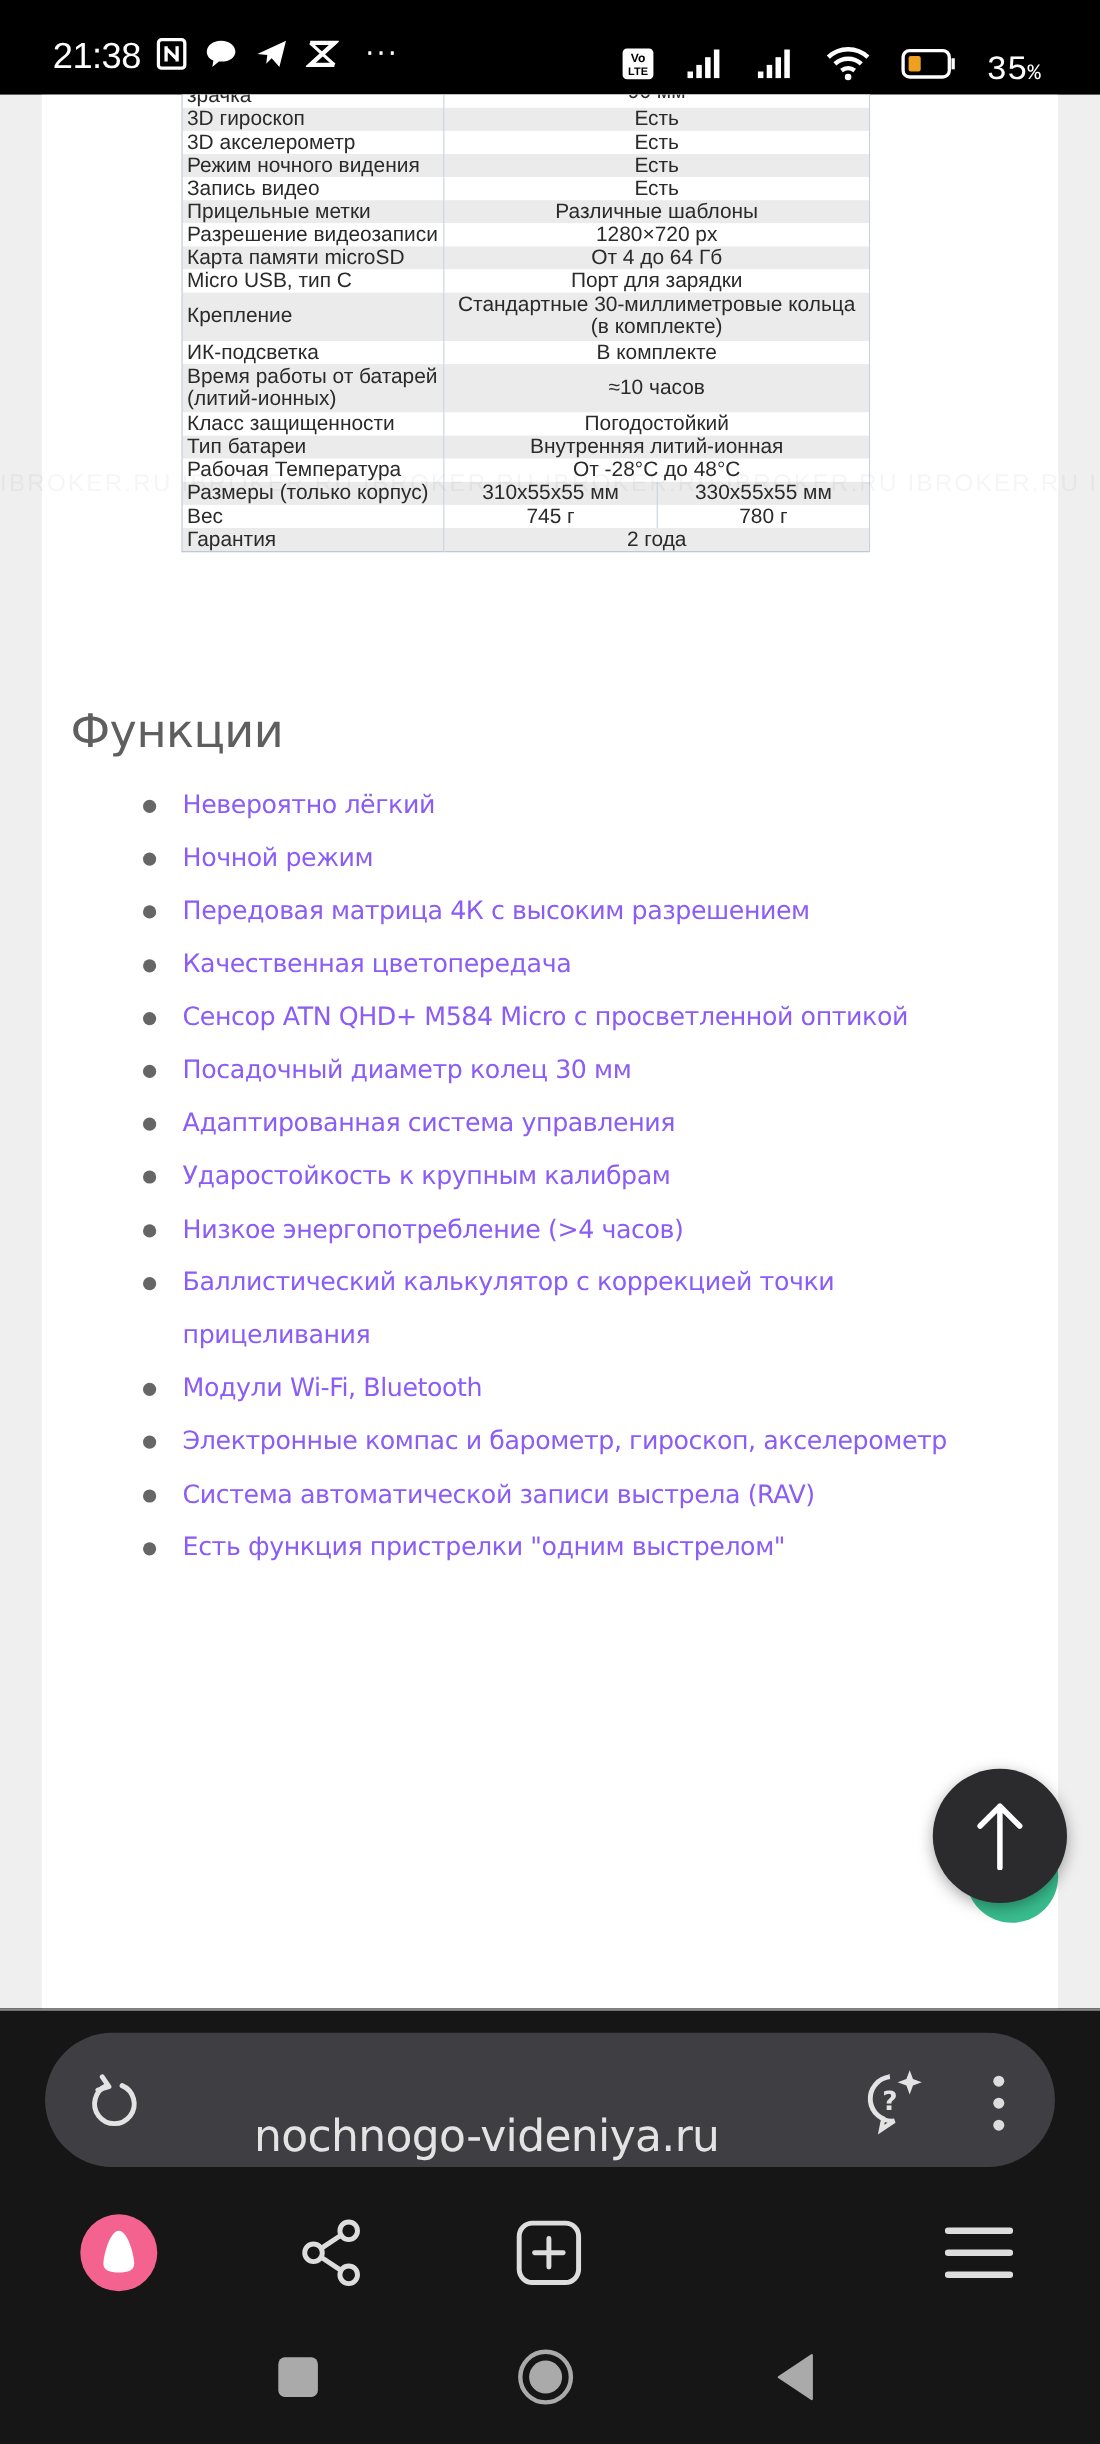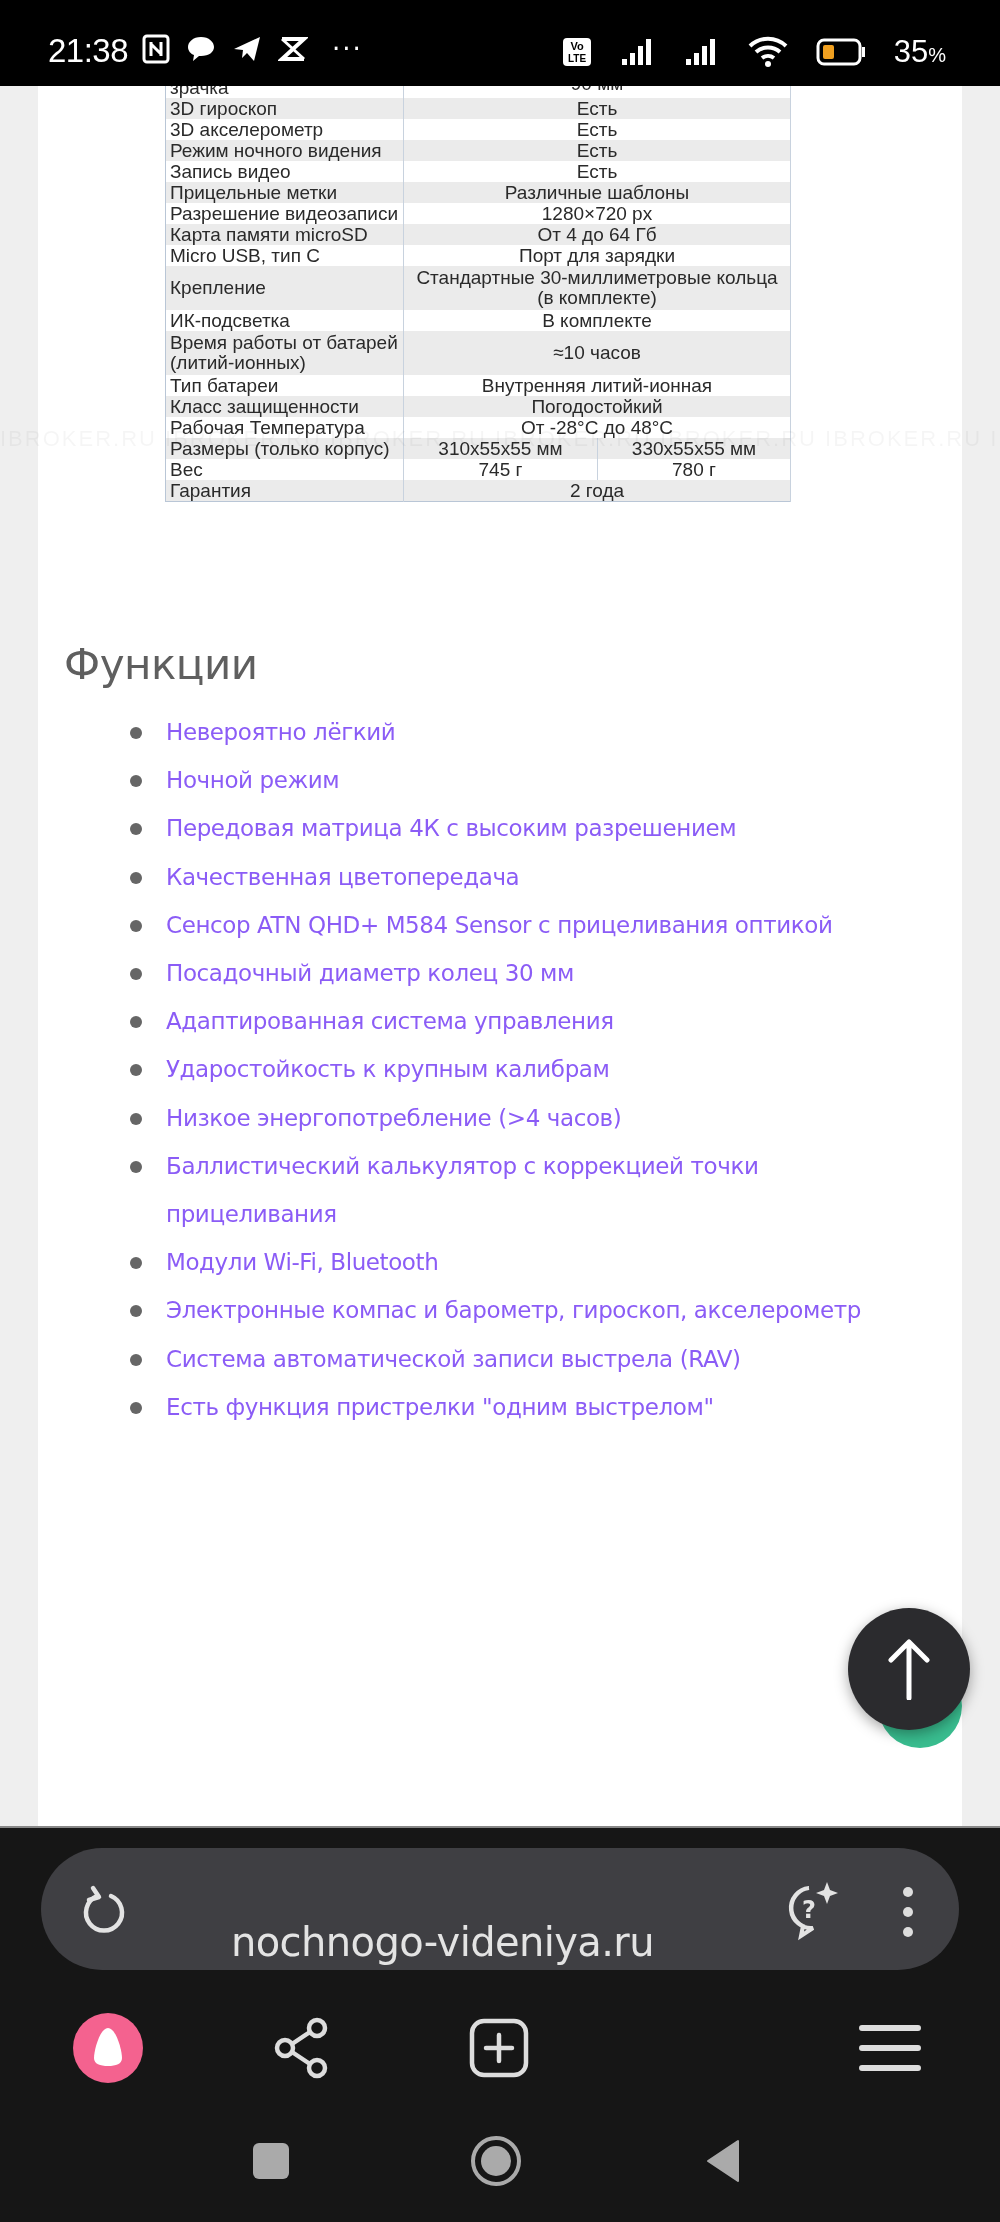--- a/index.html
+++ b/index.html
@@ -4,21 +4,21 @@
 <style>
   * { box-sizing: border-box; margin: 0; padding: 0; }
   html, body { width: 1000px; height: 2222px; overflow: hidden; background: #161616; }
   body { position: relative; font-family: "DejaVu Sans", sans-serif; }
 
   
   .statusbar { position: absolute; left: 0; top: 0; width: 1000px; height: 94px; background: #000; color: #fff; }
   .sb-time { position: absolute; left: 48px; top: 32px; font-family: "Liberation Sans", sans-serif; font-size: 33px; letter-spacing: -0.5px; }
   .sb-left-icons { position: absolute; left: 142px; top: 34px; display: flex; gap: 16px; align-items: center; }
   .sb-right { position: absolute; right: 54px; top: 34px; display: flex; align-items: center; gap: 28px; }
-  .sb-pct { font-family: Liberation Sans, sans-serif; font-size: 31px; }
+  .sb-pct { font-family: Liberation Mono, monospace; font-size: 31px; margin-top: 13px; }
   .sb-pct small { font-size: 20px; }
 
   
   .page { position: absolute; left: 0; top: 86px; width: 1000px; height: 1740px; background: #efefef; overflow: hidden; }
   .content { position: absolute; left: 38px; top: 0; width: 924px; height: 1740px; background: #fff; }
 
   
   .spec-table { position: absolute; left: 165px; top: -10px; width: 626px; border-collapse: collapse;
     font-family: "Liberation Sans", sans-serif; font-size: 19px; color: #2a2a2a; border: 1px solid #b9c6d6; }
   .spec-table td { border-right: 1px solid #c8d2de; padding: 0 4px; line-height: 21px; vertical-align: middle; }
@@ -173,26 +173,26 @@
           <td class="v" colspan="2">В комплекте</td>
         </tr>
     <tr class="tall">
           <td class="k">
             <div>Время работы от батарей</div>
             <div>(литий-ионных)</div>
           </td>
           <td class="v" colspan="2">≈10 часов</td>
         </tr>
     <tr>
+          <td class="k">Класс защищенности</td>
+          <td class="v" colspan="2">Погодостойкий</td>
+        </tr>
+    <tr>
           <td class="k">Тип батареи</td>
           <td class="v" colspan="2">Внутренняя литий-ионная</td>
-        </tr>
-    <tr>
-          <td class="k">Класс защищенности</td>
-          <td class="v" colspan="2">Погодостойкий</td>
         </tr>
     <tr>
           <td class="k">Рабочая Температура</td>
           <td class="v" colspan="2">От -28°C до 48°C</td>
         </tr>
     <tr>
           <td class="k">Размеры (только корпус)</td>
           <td class="v" style="width:194px;">310x55x55 мм</td>
           <td class="v">330x55x55 мм</td>
         </tr>
@@ -209,21 +209,21 @@
     </table>
 
   <div class="watermark">IBROKER.RU     IBROKER.RU     IBROKER.RU     IBROKER.RU     IBROKER.RU     IBROKER.RU     IBROKER.RU     IBROKER.RU     IBROKER.RU     IBROKER.RU     IBROKER.RU     IBROKER.RU     </div>
 
   <h2 class="section-title">Функции</h2>
   <ul class="feature-list">
     <li>Невероятно лёгкий</li>
     <li>Ночной режим</li>
     <li>Передовая матрица 4К с высоким разрешением</li>
     <li>Качественная цветопередача</li>
-    <li>Сенсор ATN QHD+ M584 Sensor с прицеливания оптикой</li>
+    <li>Сенсор ATN QHD+ M584 Micro с просветленной оптикой</li>
     <li>Посадочный диаметр колец 30 мм</li>
     <li>Адаптированная система управления</li>
     <li>Ударостойкость к крупным калибрам</li>
     <li>Низкое энергопотребление (&gt;4 часов)</li>
     <li>Баллистический калькулятор с коррекцией точки прицеливания</li>
     <li>Модули Wi-Fi, Bluetooth</li>
     <li>Электронные компас и барометр, гироскоп, акселерометр</li>
     <li>Система автоматической записи выстрела (RAV)</li>
     <li>Есть функция пристрелки "одним выстрелом"</li>
   </ul>

